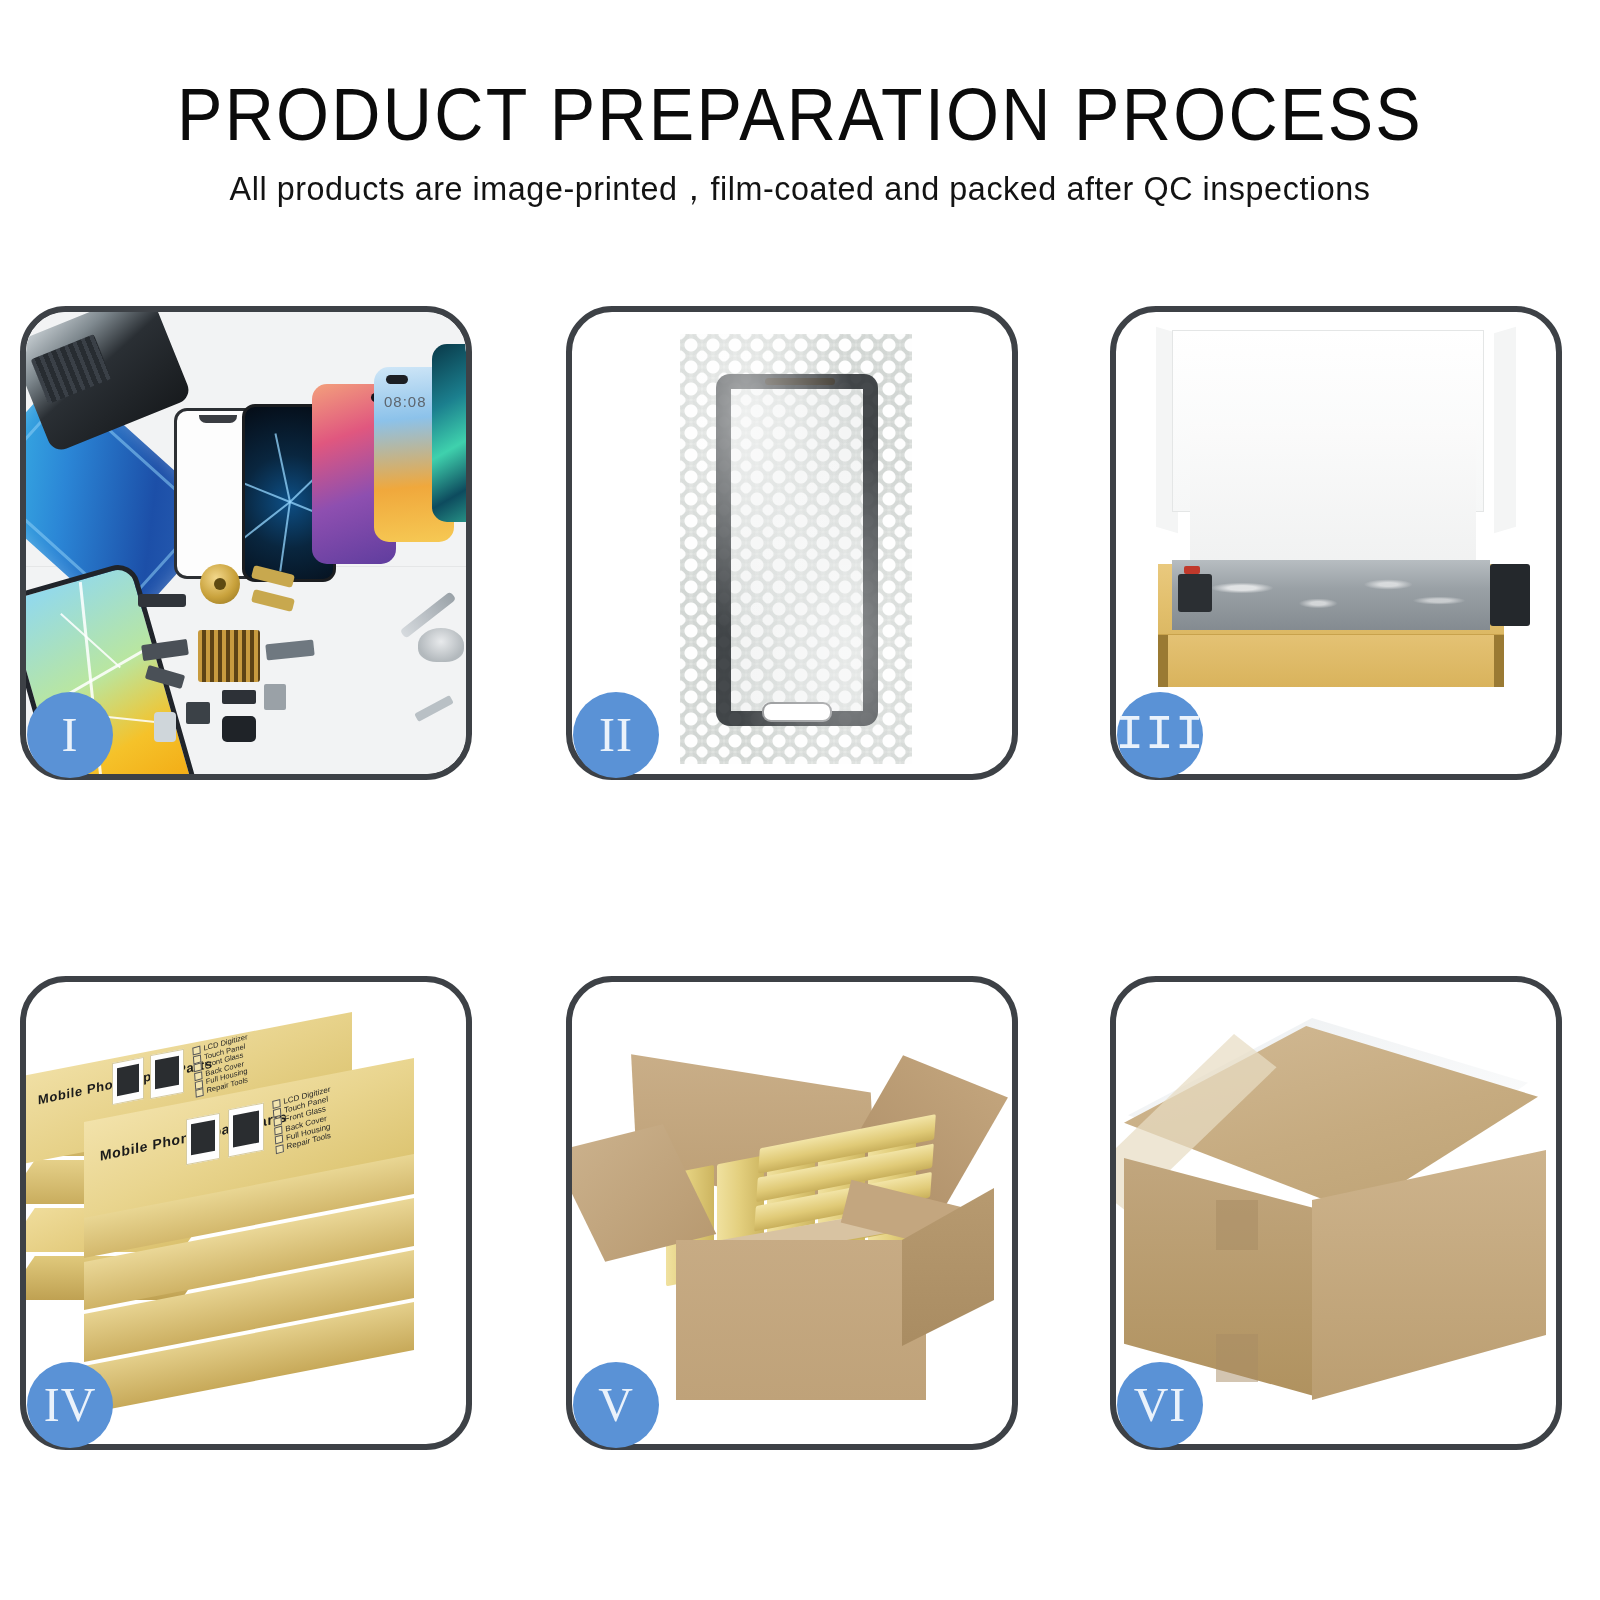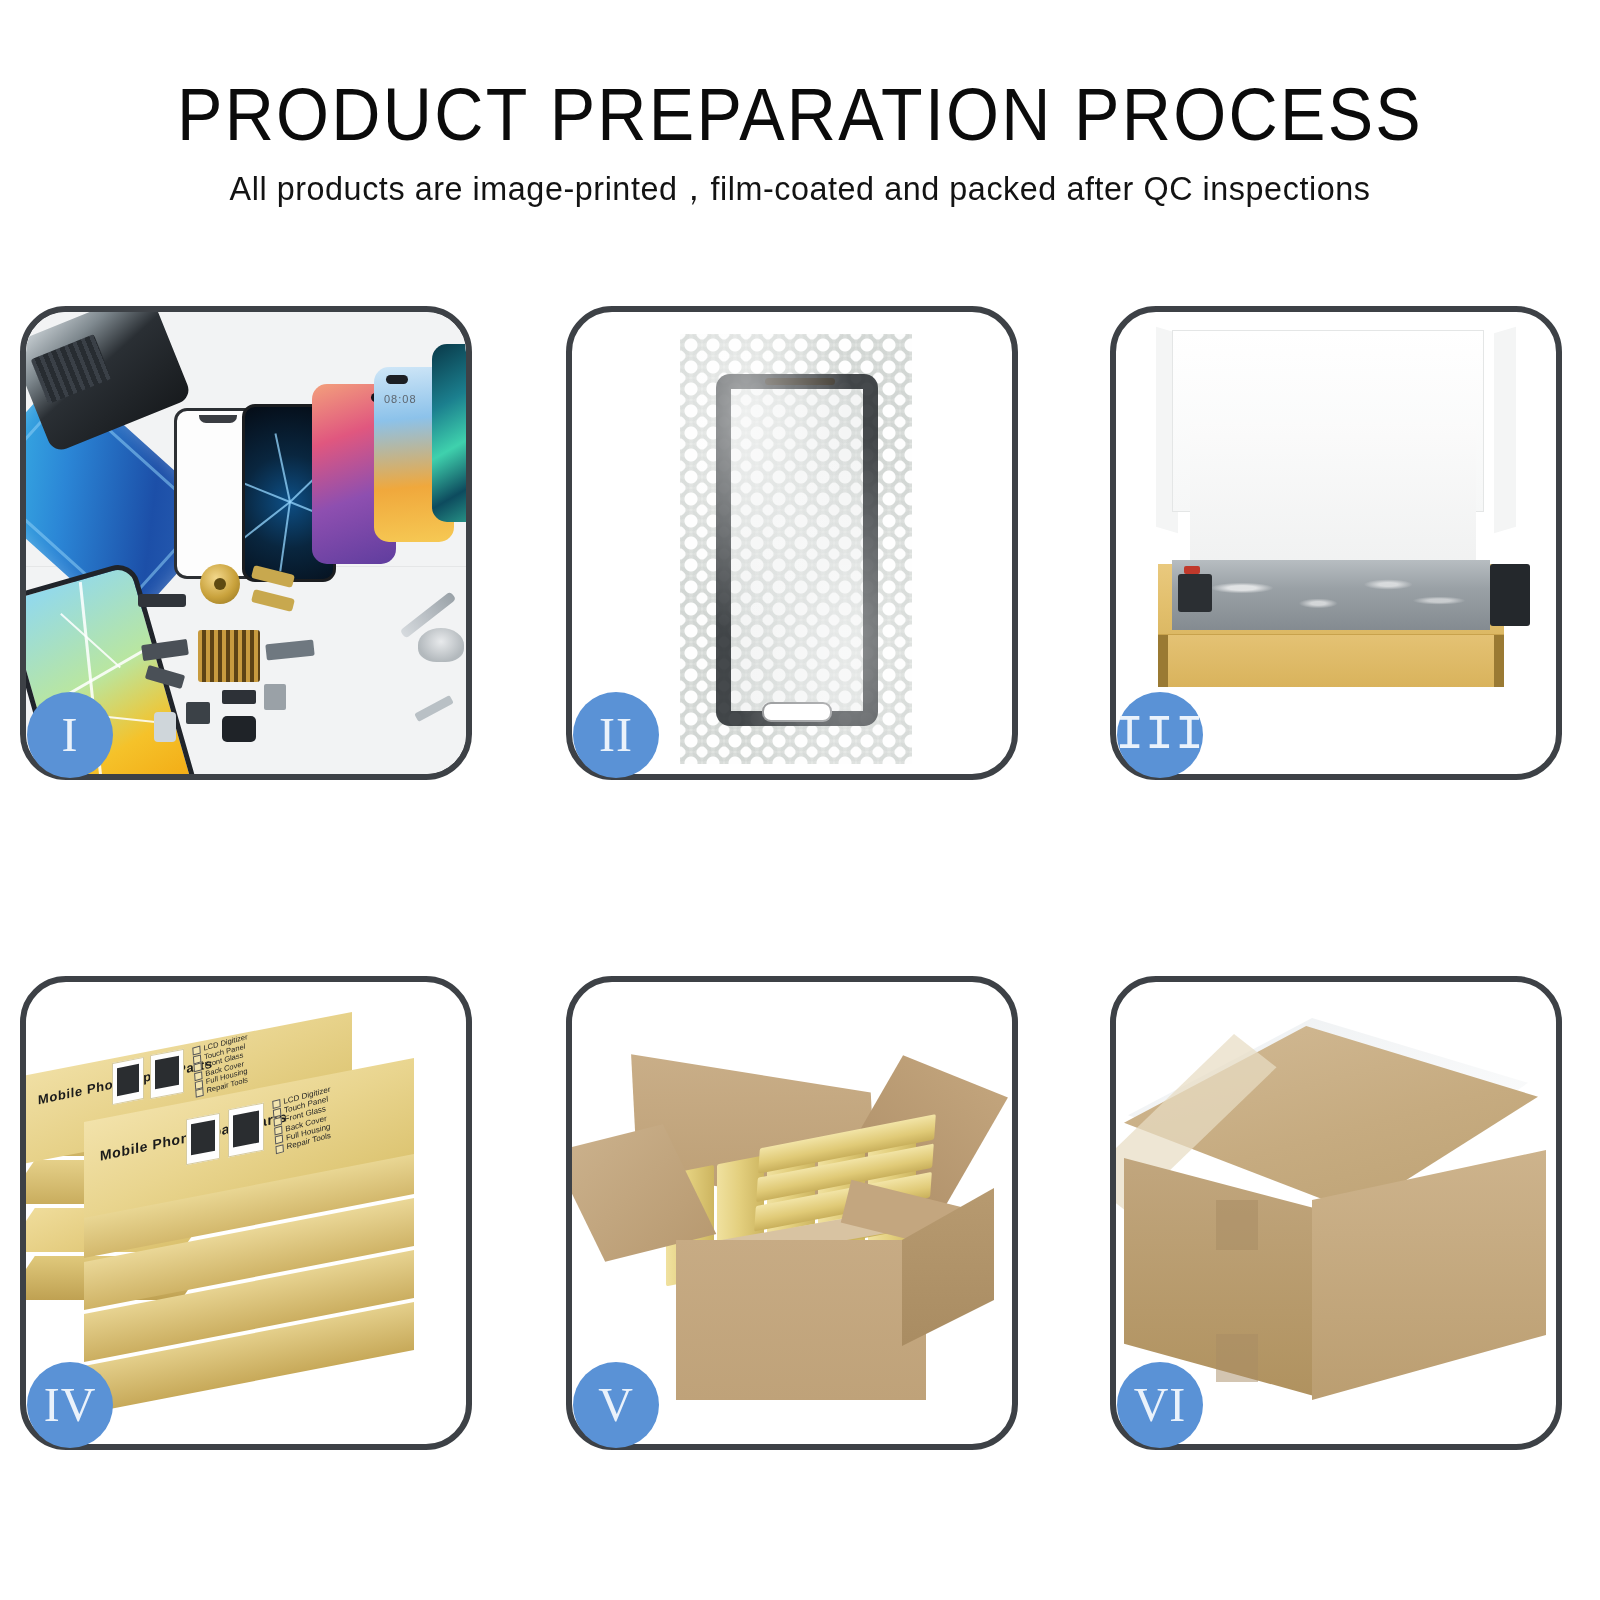--- a/index.html
+++ b/index.html
@@ -120,21 +120,21 @@
     border-radius:15px;
   }
   .ph-purple:before{content:"";position:absolute;right:16px;top:9px;width:9px;height:9px;border-radius:50%;background:#16131c;}
   
   .ph-sky{
     left:348px;top:55px;width:80px;height:175px;
     background:linear-gradient(175deg,#cfe6f7 0%,#8cc2ea 30%,#f0a83c 68%,#f6c954 100%);
     border-radius:15px;
   }
   .ph-sky .nt{position:absolute;left:12px;top:8px;width:22px;height:9px;border-radius:6px;background:#1c1f24;}
-  .ph-sky .tm{position:absolute;left:10px;top:26px;font-size:11px;color:#5d656e;letter-spacing:1px;}
+  .ph-sky .tm{position:absolute;left:10px;top:26px;font-size:15px;color:#5d656e;letter-spacing:1px;}
   
   .ph-green{
     left:406px;top:32px;width:78px;height:178px;
     background:linear-gradient(150deg,#093848 0%,#1b7f8e 30%,#3fd1ad 52%,#0d4b5e 74%,#39c5a3 100%);
     border-radius:15px;
   }
   
   .ph-broken{
     left:6px;top:262px;width:128px;height:240px;
     background:linear-gradient(165deg,#8fd8f2 0%,#b9e6a0 42%,#f5c22a 70%,#f2a50f 100%);

